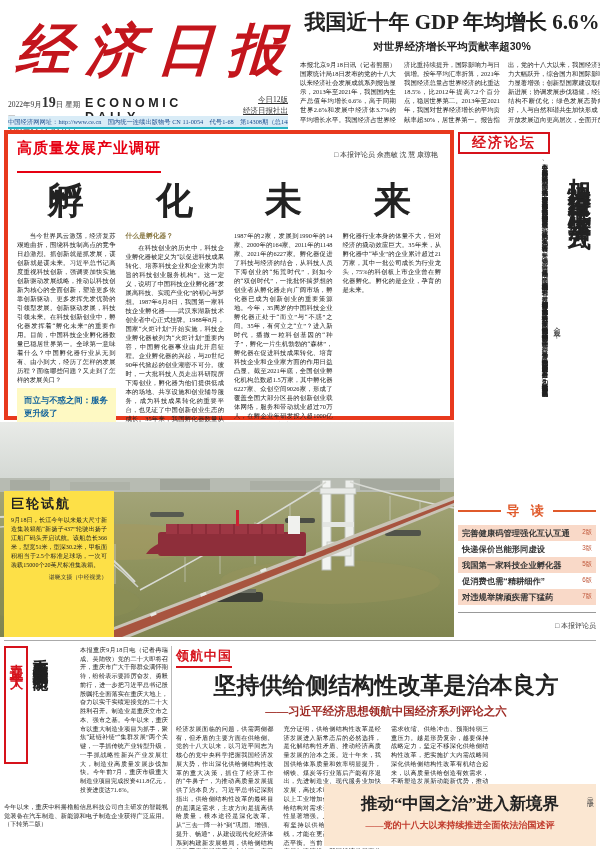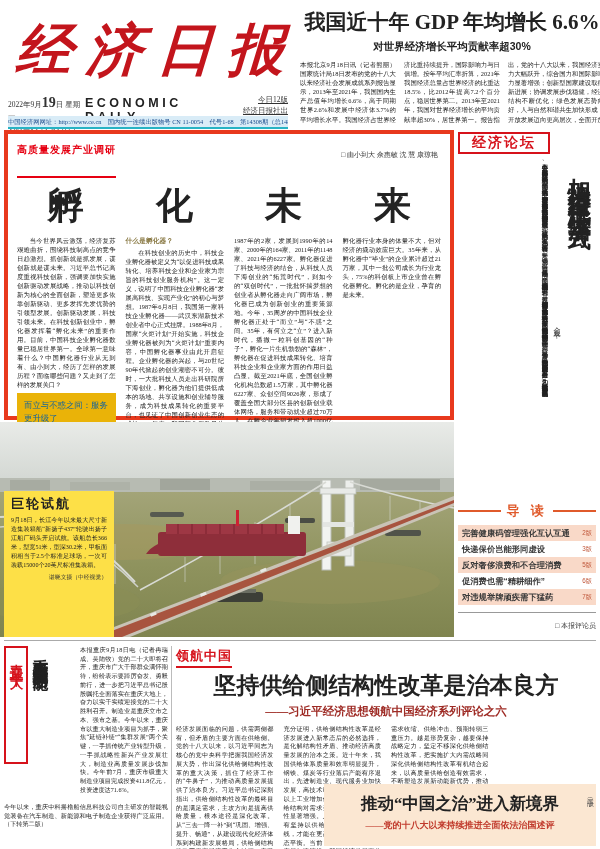--- a/index.html
+++ b/index.html
@@ -20,47 +20,47 @@
      font-size:6.3px;line-height:11px;text-align:center;color:#1a4b8c;white-space:nowrap;overflow:hidden;}
   
   .gdp{left:292px;top:8px;width:304px;margin-left:8px;}
   .gdp-headline{font-size:21px;font-weight:900;text-align:center;white-space:nowrap;}
   .gdp-subhead{font-size:10.5px;font-weight:bold;text-align:center;margin-top:4px;font-family:"Liberation Sans",sans-serif;}
   .gdp-body{margin-top:6px;column-count:3;column-gap:8px;column-fill:auto;height:66px;overflow:hidden;
      font-size:6.4px;line-height:1.42;}
   
   .redbox{left:4px;top:130px;width:450px;height:290px;border:4px solid #e8391d;box-sizing:border-box;
      padding:5px 9px;background:#fff;}
-  .kicker{color:#e60012;font-size:10px;font-weight:bold;letter-spacing:1px;border-bottom:2px solid #e60012;
-     display:inline-block;padding-bottom:19px;}
+  .kicker{color:#e60012;font-size:15px;font-weight:bold;letter-spacing:1px;border-bottom:2px solid #e60012;
+     display:inline-block;padding-bottom:13px;}
   .inc-byline{position:absolute;right:12px;top:16px;font-size:7px;color:#333;}
   .inc-headline{margin:7px 30px 8px;font-size:37px;font-weight:900;line-height:1.15;text-align-last:justify;}
   .inc-body{column-count:4;column-gap:10px;column-fill:auto;height:198px;overflow:hidden;
      font-size:6.35px;line-height:1.42;}
   .inc-body p{margin:0;text-indent:2em;}
-  .pullquote{background:#eab308;color:#14649c;font-weight:normal;font-size:8.4px;line-height:1.55;
+  .pullquote{background:#fef9c3;color:#14649c;font-weight:bold;font-size:8.4px;line-height:1.55;
      padding:6px 7px;margin:4px 0;break-inside:avoid;text-align:left;}
   .subq{color:#8a7a45;font-weight:bold;font-size:6.8px;margin:3px 0;}
   
   .forum{left:458px;top:132px;width:138px;}
   .forum-label{border:2px solid #d6121b;color:#d6121b;font-weight:bold;font-size:14px;letter-spacing:2px;
      display:inline-block;padding:0 12px;}
   .forum-flex{display:flex;height:332px;margin-top:5px;}
   .forum-body{flex:1;writing-mode:vertical-rl;font-size:6.3px;line-height:1.45;overflow:hidden;height:332px;}
   .forum-author{writing-mode:vertical-rl;font-size:7px;color:#333;width:13px;display:flex;align-items:center;
      justify-content:center;letter-spacing:3px;}
   .forum-headline{writing-mode:vertical-rl;font-size:23px;font-weight:900;letter-spacing:4.5px;width:33px;
      line-height:33px;}
   
   .guide{left:458px;top:502px;width:138px;}
   .g-head{display:flex;align-items:center;gap:5px;}
   .g-line{flex:1;border-top:2px solid #e05a2b;}
   .g-title{color:#e05a2b;font-size:13px;font-weight:bold;letter-spacing:4px;}
   .g-items{margin-top:5px;}
-  .g-item{display:flex;justify-content:space-between;align-items:center;font-size:8.3px;font-weight:bold;
+  .g-item{display:flex;justify-content:space-between;font-size:8.3px;font-weight:bold;
      color:#3a3a3a;padding:2.5px 4px;font-family:"Liberation Sans",sans-serif;}
   .g-item:nth-child(odd){background:#f9d9c8;}
   .g-page{font-size:6.3px;color:#c0573a;font-weight:normal;}
   .g-divider{border-top:1px solid #999;margin-top:7px;}
   .commentator{text-align:right;font-size:7px;color:#333;margin-top:8px;}
   
   .photo{left:0;top:422px;width:454px;height:215px;overflow:hidden;}
   .caption{position:absolute;left:4px;bottom:0;width:110px;height:146px;background:#fde047;
      padding:4px 7px 3px;box-sizing:border-box;}
   .cap-title{font-size:13px;font-weight:900;letter-spacing:2px;margin-bottom:3px;}
@@ -112,21 +112,21 @@
   <div class="abs info-bar">中国经济网网址：http://www.ce.cn　国内统一连续出版物号 CN 11-0054　代号1-68　第14308期（总14881期）</div>
 
   <div class="abs gdp">
     <div class="gdp-headline">我国近十年 GDP 年均增长 6.6%</div>
     <div class="gdp-subhead">对世界经济增长平均贡献率超30%</div>
     <div class="gdp-body just">本报北京9月18日讯（记者熊丽）国家统计局18日发布的党的十八大以来经济社会发展成就系列报告显示，2013年至2021年，我国国内生产总值年均增长6.6%，高于同期世界2.6%和发展中经济体3.7%的平均增长水平。我国经济占世界经济比重持续提升，国际影响力与日俱增。按年平均汇率折算，2021年我国经济总量占世界经济的比重达18.5%，比2012年提高7.2个百分点，稳居世界第二。2013年至2021年，我国对世界经济增长的平均贡献率超30%，居世界第一。报告指出，党的十八大以来，我国经济实力大幅跃升，综合国力和国际影响力显著增强；创新型国家建设取得新进展；协调发展步伐稳健，经济结构不断优化；绿色发展态势向好，人与自然和谐共生加快形成；开放发展迈向更高层次，全面开放新格局加快形成；共享发展持续加强，发展成果更多更公平惠及全体人民，经济社会发展协调共进。</div>
   </div>
 
   <div class="abs redbox">
     <span class="kicker">高质量发展产业调研</span>
-    <span class="inc-byline">□ 由小到大 佘惠敏 沈 慧 康琼艳</span>
+    <span class="inc-byline">□ 本报评论员 佘惠敏 沈 慧 康琼艳</span>
     <div class="inc-headline">孵化未来</div>
     <div class="inc-body just">
       <p>当今世界风云激荡，经济复苏艰难曲折，围绕科技制高点的竞争日趋激烈。抓创新就是抓发展，谋创新就是谋未来。习近平总书记高度重视科技创新，强调要加快实施创新驱动发展战略，推动以科技创新为核心的全面创新，塑造更多依靠创新驱动、更多发挥先发优势的引领型发展。创新驱动发展，科技引领未来。在科技创新创业中，孵化器发挥着“孵化未来”的重要作用。目前，中国科技企业孵化器数量已稳居世界第一。全球第一意味着什么？中国孵化器行业从无到有、由小到大，经历了怎样的发展历程？面临哪些问题？又走到了怎样的发展关口？</p>
       <div class="pullquote">而立与不惑之间：服务更升级了</div>
       <div class="subq">什么是孵化器？</div>
       <p>在科技创业的历史中，科技企业孵化器被定义为“以促进科技成果转化、培养科技企业和企业家为宗旨的科技创业服务机构”。这一定义，说明了中国科技企业孵化器“发展高科技、实现产业化”的初心与梦想。1987年6月8日，我国第一家科技企业孵化器——武汉东湖新技术创业者中心正式挂牌。1988年8月，国家“火炬计划”开始实施，科技企业孵化器被列为“火炬计划”重要内容，中国孵化器事业由此开启征程。企业孵化器的兴起，与20世纪90年代掀起的创业潮密不可分。彼时，一大批科技人员走出科研院所下海创业，孵化器为他们提供低成本的场地、共享设施和创业辅导服务，成为科技成果转化的重要平台，也见证了中国创新创业生态的成长。35年来，我国孵化器数量从1987年的2家，发展到1990年的14家、2000年的164家、2011年的1148家、2021年的6227家。孵化器促进了科技与经济的结合，从科技人员下海创业的“拓荒时代”，到如今的“双创时代”，一批批怀揣梦想的创业者从孵化器走向广阔市场，孵化器已成为创新创业的重要策源地。今年，35周岁的中国科技企业孵化器正处于“而立”与“不惑”之间。35年，有何立之“立”？进入新时代，播撒一粒科创基因的“种子”，孵化一片生机勃勃的“森林”，孵化器在促进科技成果转化、培育科技企业和企业家方面的作用日益凸显。截至2021年底，全国创业孵化机构总数超1.5万家，其中孵化器6227家、众创空间9026家，形成了覆盖全国大部分区县的创新创业载体网络，服务和带动就业超过70万人，在孵企业年研发投入超1000亿元，拥有有效知识产权超140万件。孵化器行业本身的体量不大，但对经济的撬动效应巨大。35年来，从孵化器中“毕业”的企业累计超过21万家，其中一批公司成长为行业龙头，75%的科创板上市企业曾在孵化器孵化。孵化的是企业，孕育的是未来。</p>
     </div>
   </div>
 
   <div class="abs forum">
@@ -147,21 +147,21 @@
     <div class="g-items">
       <div class="g-item">
           <span>完善健康码管理强化互认互通</span>
           <span class="g-page">2版</span>
         </div>
       <div class="g-item">
           <span>快递保价岂能形同虚设</span>
           <span class="g-page">3版</span>
         </div>
       <div class="g-item">
-          <span>反对奢侈浪费和不合理消费</span>
+          <span>我国第一家科技企业孵化器</span>
           <span class="g-page">5版</span>
         </div>
       <div class="g-item">
           <span>促消费也需“精耕细作”</span>
           <span class="g-page">6版</span>
         </div>
       <div class="g-item">
           <span>对违规举牌顽疾需下猛药</span>
           <span class="g-page">7版</span>
         </div>

